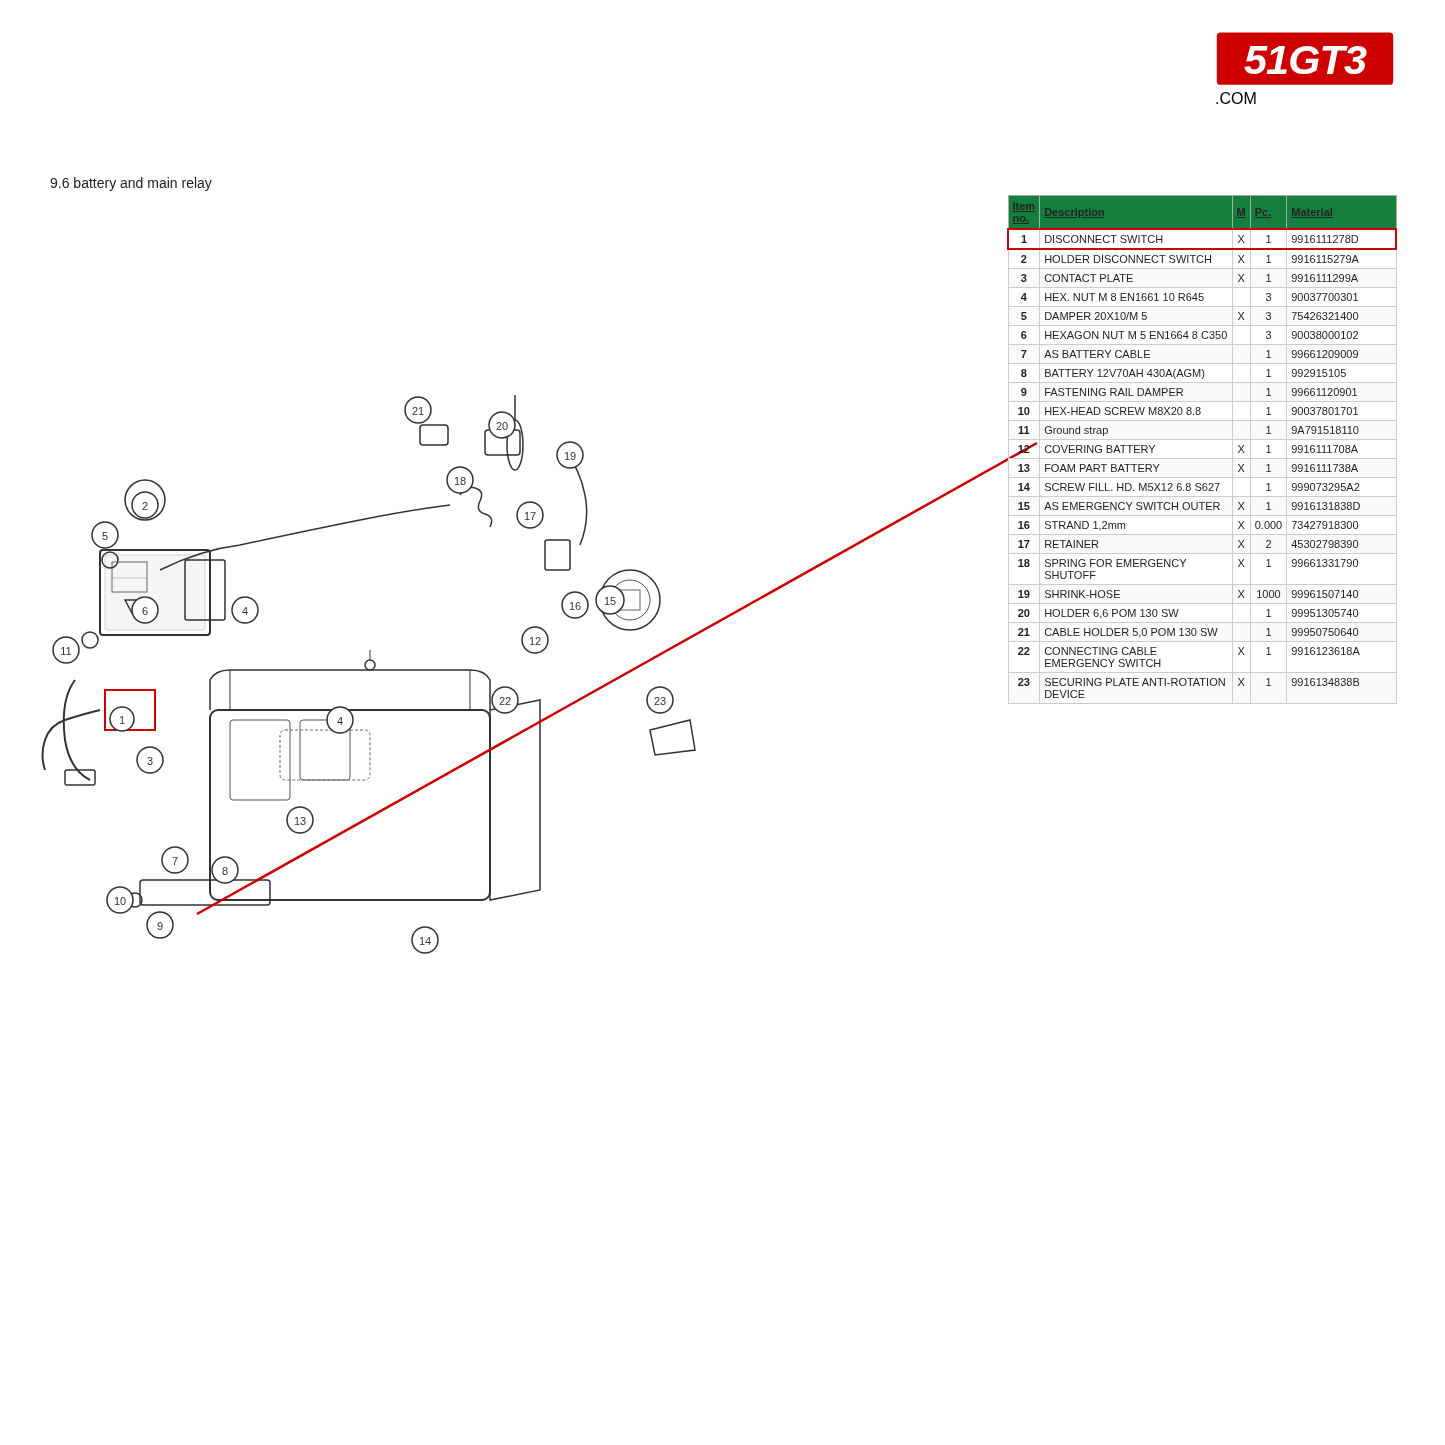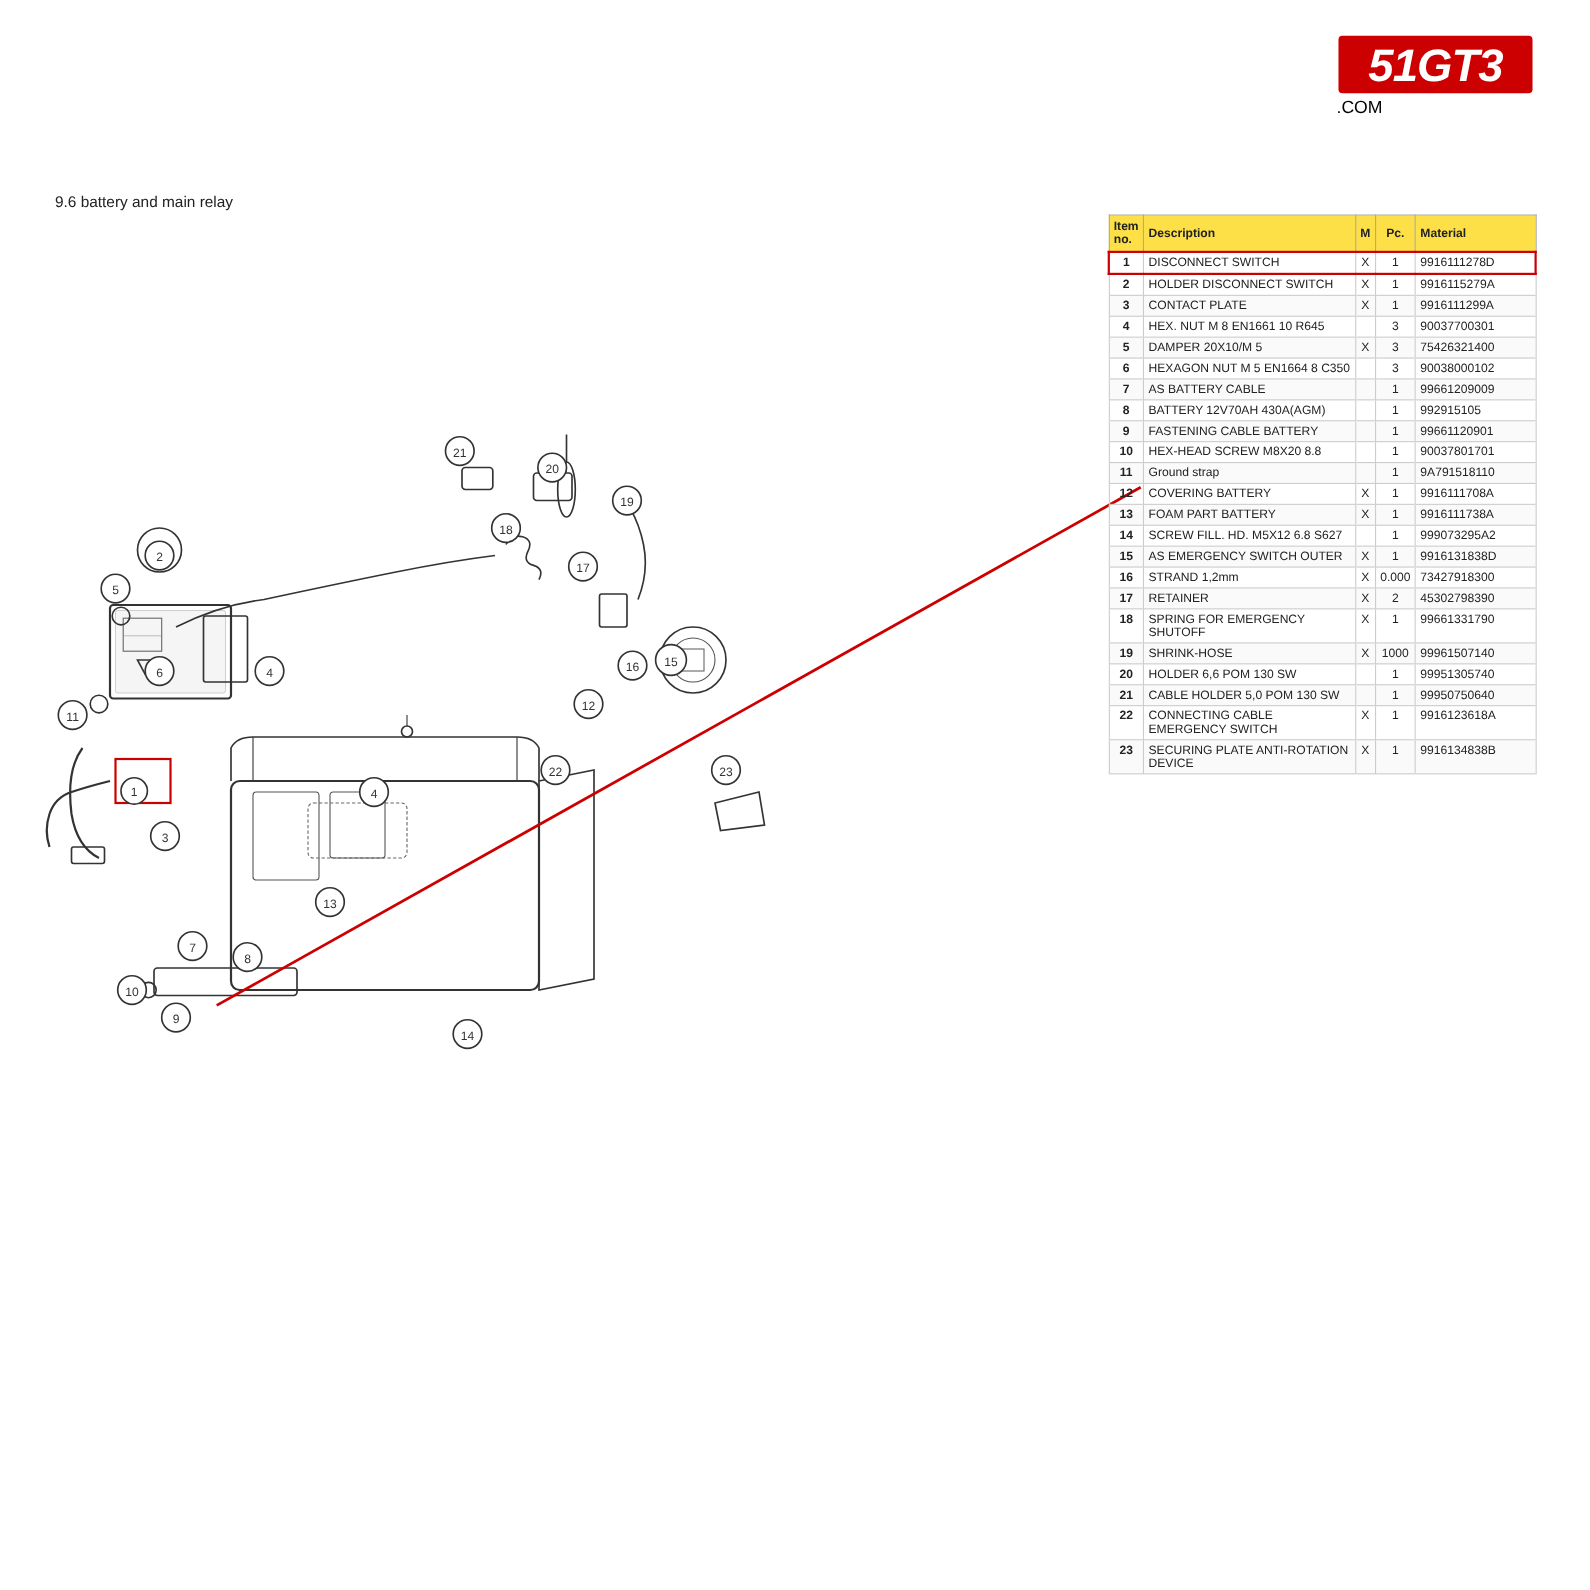--- a/index.html
+++ b/index.html
@@ -55,36 +55,37 @@
     }
 
     #parts-table {
       width: 100%;
       border-collapse: collapse;
       font-size: 11px;
       color: #222;
     }
 
     #parts-table thead tr {
-      background: #fde047;
+      background: #15803d;
       border-bottom: 1px solid #999;
+      text-decoration: underline;
     }
 
     #parts-table thead th {
       padding: 4px 4px;
       text-align: left;
       font-weight: bold;
       border: 1px solid #aaa;
       font-size: 11px;
     }
 
     #parts-table thead th.item-no { width: 28px; }
     #parts-table thead th.desc { width: 195px; }
     #parts-table thead th.m-col { width: 18px; text-align: center; }
-    #parts-table thead th.pc-col { width: 28px; text-align: center; }
+    #parts-table thead th.pc-col { width: 28px; }
     #parts-table thead th.material { width: 110px; margin-top: 13px; }
 
     #parts-table tbody tr {
       border-bottom: 1px solid #ccc;
     }
 
     #parts-table tbody tr:nth-child(odd) {
       background: #fafafa;
     }
 
@@ -352,21 +353,21 @@
         </tr>
         <tr>
           <td class="item-no">8</td>
           <td>BATTERY 12V70AH 430A(AGM)</td>
           <td class="m-col"></td>
           <td class="pc-col">1</td>
           <td>992915105</td>
         </tr>
         <tr>
           <td class="item-no">9</td>
-          <td>FASTENING CABLE BATTERY</td>
+          <td>FASTENING RAIL DAMPER</td>
           <td class="m-col"></td>
           <td class="pc-col">1</td>
           <td>99661120901</td>
         </tr>
         <tr>
           <td class="item-no">10</td>
           <td>HEX-HEAD SCREW M8X20 8.8</td>
           <td class="m-col"></td>
           <td class="pc-col">1</td>
           <td>90037801701</td>

